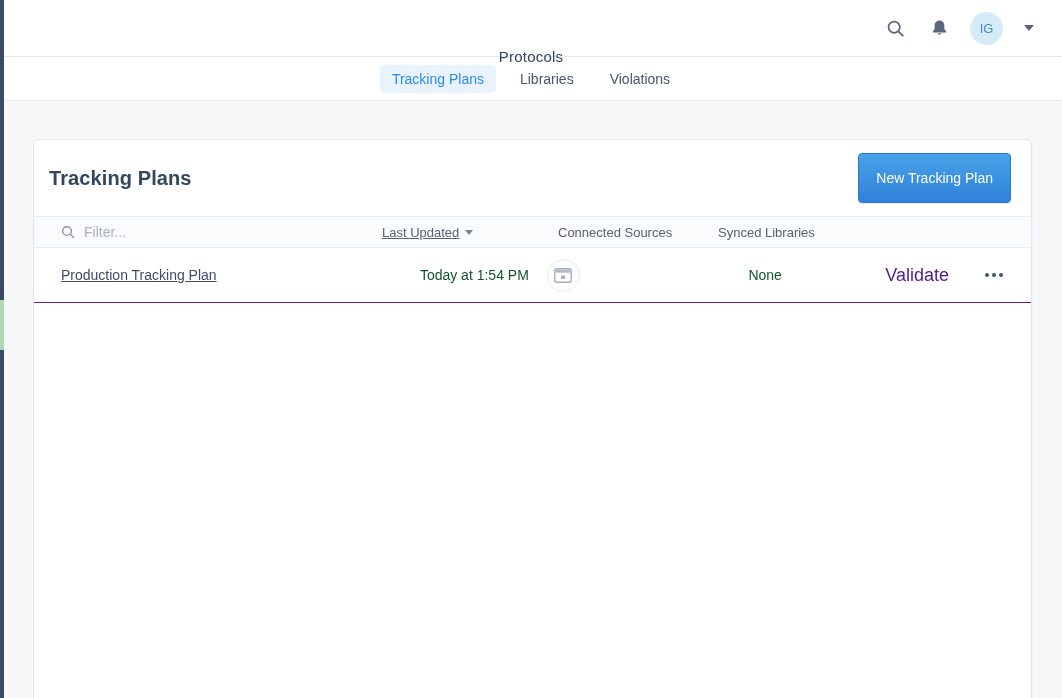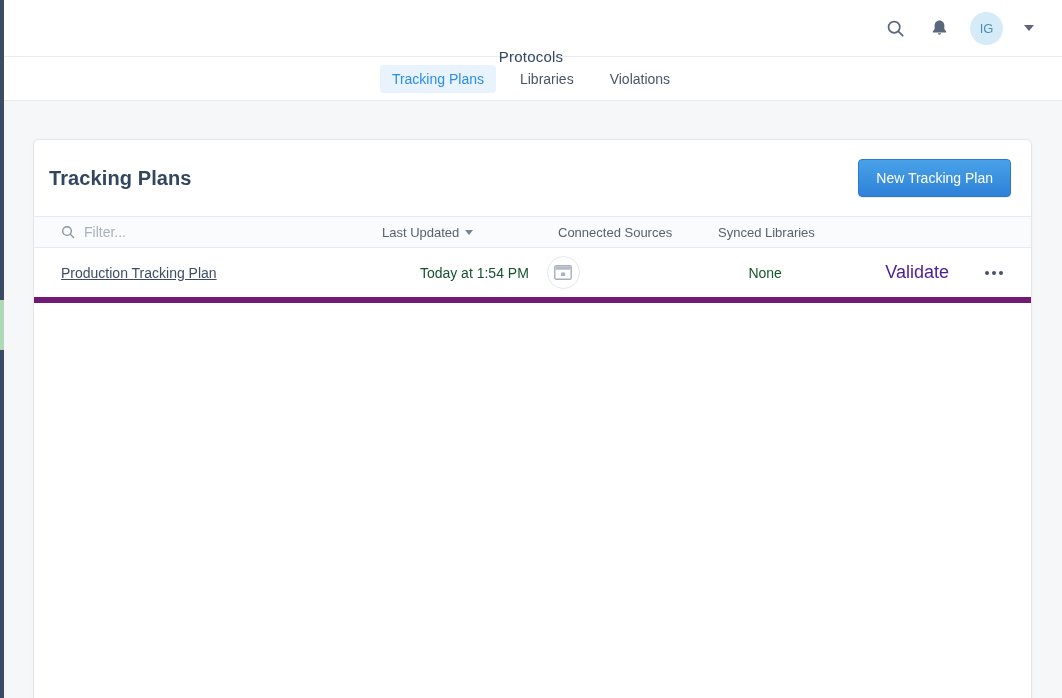--- a/index.html
+++ b/index.html
@@ -55,21 +55,21 @@
     position:absolute; top:38px; left:29px; width:999px; bottom:-6px;
     background:#ffffff; border:1px solid #e3e7ed; border-radius:6px 6px 0 0;
     box-shadow:0 1px 3px rgba(60,70,90,0.05);
   }
   .card-header {
     height:76px; display:flex; align-items:center; justify-content:space-between;
     padding:0 20px 0 15px;
   }
   .card-title { font-size:20px; font-weight:600; color:#33465f; letter-spacing:.1px; }
   .primary-btn {
-    height:38px; padding:0 17px; border-radius:4px; cursor:pointer;
+    height:50px; padding:0 17px; border-radius:4px; cursor:pointer;
     background:linear-gradient(180deg,#49a2e8 0%,#2e81d8 100%);
     border:1px solid #2a79cf; color:#ffffff; font-family:inherit;
     font-size:14px; font-weight:500; box-shadow:0 1px 1px rgba(0,0,0,0.08);
   }
 
   
   .thead {
     height:32px; display:flex; align-items:center;
     background:#fafbfc; border-top:1px solid #e7eaee; border-bottom:1px solid #e7eaee;
     font-size:13px; color:#57616f;
@@ -80,25 +80,25 @@
   .col-sources   { width:160px; }
   .col-libraries { width:186px; }
   .col-actions   { flex:1; justify-content:flex-end; gap:34px; padding-right:26px; }
 
   .filter-wrap { display:flex; align-items:center; gap:9px; width:100%; }
   .filter-input {
     border:none; background:transparent; outline:none; flex:1;
     font-family:inherit; font-size:14px; color:#8b5cf6;
   }
   .filter-input::placeholder { color:#a9b1bd; }
-  .sort-header { cursor:pointer; gap:6px; }
+  .sort-header { cursor:pointer; gap:6px;text-decoration:underline; }
 
   .trow {
     height:55px; display:flex; align-items:center;
-    border-bottom:6px solid #701a75; font-size:14px; background:#ffffff;
+    border-bottom:1px solid #701a75; font-size:14px; background:#ffffff;
   }
   .plan-link { color:#3f4c63; text-decoration:underline; cursor:pointer; }
   .muted { color:#14532d;margin-left:45px; }
   .source-circle {
     width:33px; height:33px; border-radius:50%; background:#ffffff;
     border:1px solid #e4e8ee; display:flex; align-items:center; justify-content:center;
     cursor:pointer;
   }
   .validate-link {
     background:none; border:none; cursor:pointer; font-family:inherit;

